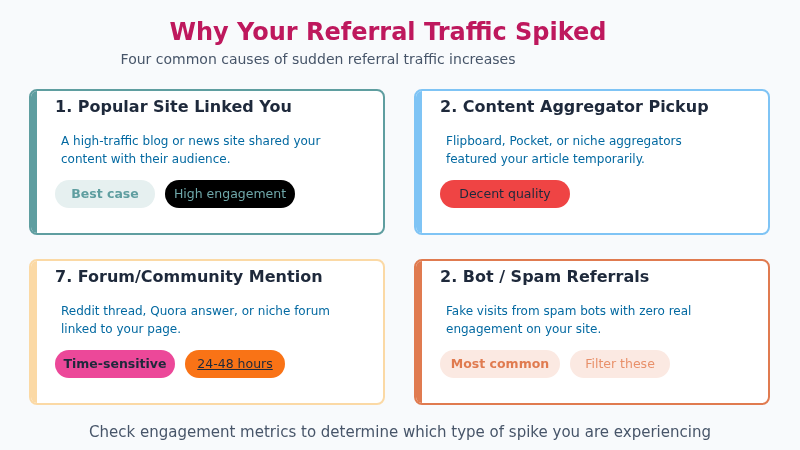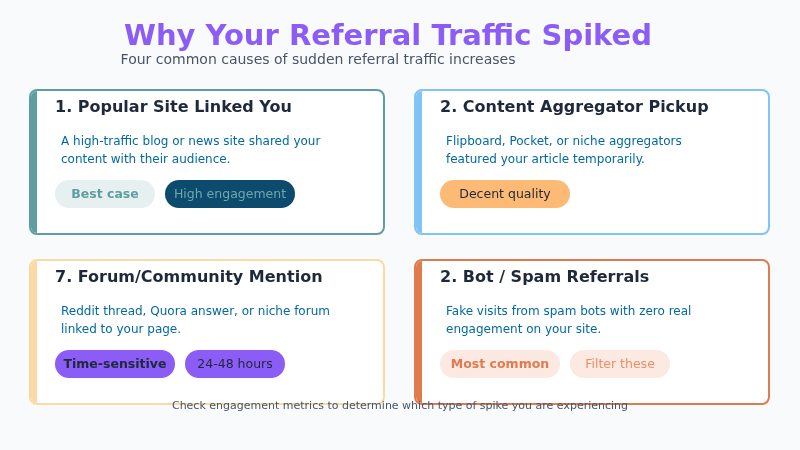--- a/index.html
+++ b/index.html
@@ -6,21 +6,21 @@
     html, body {
       width: 800px; height: 450px;
       background: #f8fafc;
       font-family: "DejaVu Sans", sans-serif;
       overflow: hidden;
       position: relative;
     }
     .title {
       position: absolute; left: 0; top: 18px; width: 776px;
       text-align: center;
-      font-size: 29px; font-weight: bold; color: #8b5cf6;
+      font-size: 24px; font-weight: bold; color: #be185d;
     }
     .subtitle {
       position: absolute; left: 0; top: 51px; width: 636px;
       text-align: center;
       font-size: 14px; color: #475569;
     }
     .card {
       position: absolute;
       width: 356px; height: 146px;
       background: #ffffff;
@@ -45,57 +45,57 @@
       position: absolute; left: 24px; top: 89px;
       display: flex; gap: 10px;
     }
     .tag {
       height: 28px; border-radius: 14px;
       font-size: 12.5px; line-height: 28px;
       text-align: center; white-space: nowrap;
     }
     .tag.primary { font-weight: bold; }
     .footer {
-      position: absolute; left: 0; top: 399px; width: 800px;
+      position: absolute; left: 0; top: 423px; width: 800px;
       text-align: center;
-      font-size: 11px; color: #475569;
+      font-size: 15px; color: #475569;
     }
   </style>
 </head>
 <body>
 
 <div class="title">Why Your Referral Traffic Spiked</div>
 <div class="subtitle">Four common causes of sudden referral traffic increases</div>
 
 <div class="card" style="left: 29px; top: 89px; border-color: rgb(95, 158, 160);">
   <div class="bar" style="background: rgb(95, 158, 160);"></div>
   <div class="card-title">1. Popular Site Linked You</div>
   <div class="card-desc">A high-traffic blog or news site shared your content with their audience.</div>
   <div class="tags">
     <div class="tag primary" style="width: 100px; background: rgb(230, 240, 240); color: rgb(95, 158, 160);">Best case</div>
-    <div class="tag" style="width: 130px; background: #0c4a6e; color: rgb(111, 168, 170);">High engagement</div>
+    <div class="tag" style="width: 130px; background: #000000; color: rgb(111, 168, 170);">High engagement</div>
   </div>
 </div>
 
 <div class="card" style="left: 414px; top: 89px; border-color: rgb(127, 196, 245);">
   <div class="bar" style="background: rgb(127, 196, 245);"></div>
   <div class="card-title">2. Content Aggregator Pickup</div>
   <div class="card-desc">Flipboard, Pocket, or niche aggregators featured your article temporarily.</div>
   <div class="tags">
-    <div class="tag" style="width: 130px; background: #fdba74; color: rgb(30, 41, 59);">Decent quality</div>
+    <div class="tag" style="width: 130px; background: #ef4444; color: rgb(30, 41, 59);">Decent quality</div>
   </div>
 </div>
 
 <div class="card" style="left: 29px; top: 259px; border-color: rgb(251, 217, 165);">
   <div class="bar" style="background: rgb(251, 217, 165);"></div>
   <div class="card-title">7. Forum/Community Mention</div>
   <div class="card-desc">Reddit thread, Quora answer, or niche forum linked to your page.</div>
   <div class="tags">
-    <div class="tag primary" style="width: 120px; background: #8b5cf6; color: rgb(30, 41, 59);">Time-sensitive</div>
-    <div class="tag" style="width: 100px; background: #8b5cf6; color: rgb(30, 41, 59);">24-48 hours</div>
+    <div class="tag primary" style="width: 120px; background: #ec4899; color: rgb(30, 41, 59);">Time-sensitive</div>
+    <div class="tag" style="width: 100px; background: #f97316; color: rgb(30, 41, 59); text-decoration: underline;">24-48 hours</div>
   </div>
 </div>
 
 <div class="card" style="left: 414px; top: 259px; border-color: rgb(224, 123, 80);">
   <div class="bar" style="background: rgb(224, 123, 80);"></div>
   <div class="card-title">2. Bot / Spam Referrals</div>
   <div class="card-desc">Fake visits from spam bots with zero real engagement on your site.</div>
   <div class="tags">
     <div class="tag primary" style="width: 120px; background: rgb(251, 233, 226); color: rgb(224, 123, 80);">Most common</div>
     <div class="tag" style="width: 100px; background: rgb(251, 233, 226); color: rgb(232, 144, 106);">Filter these</div>

